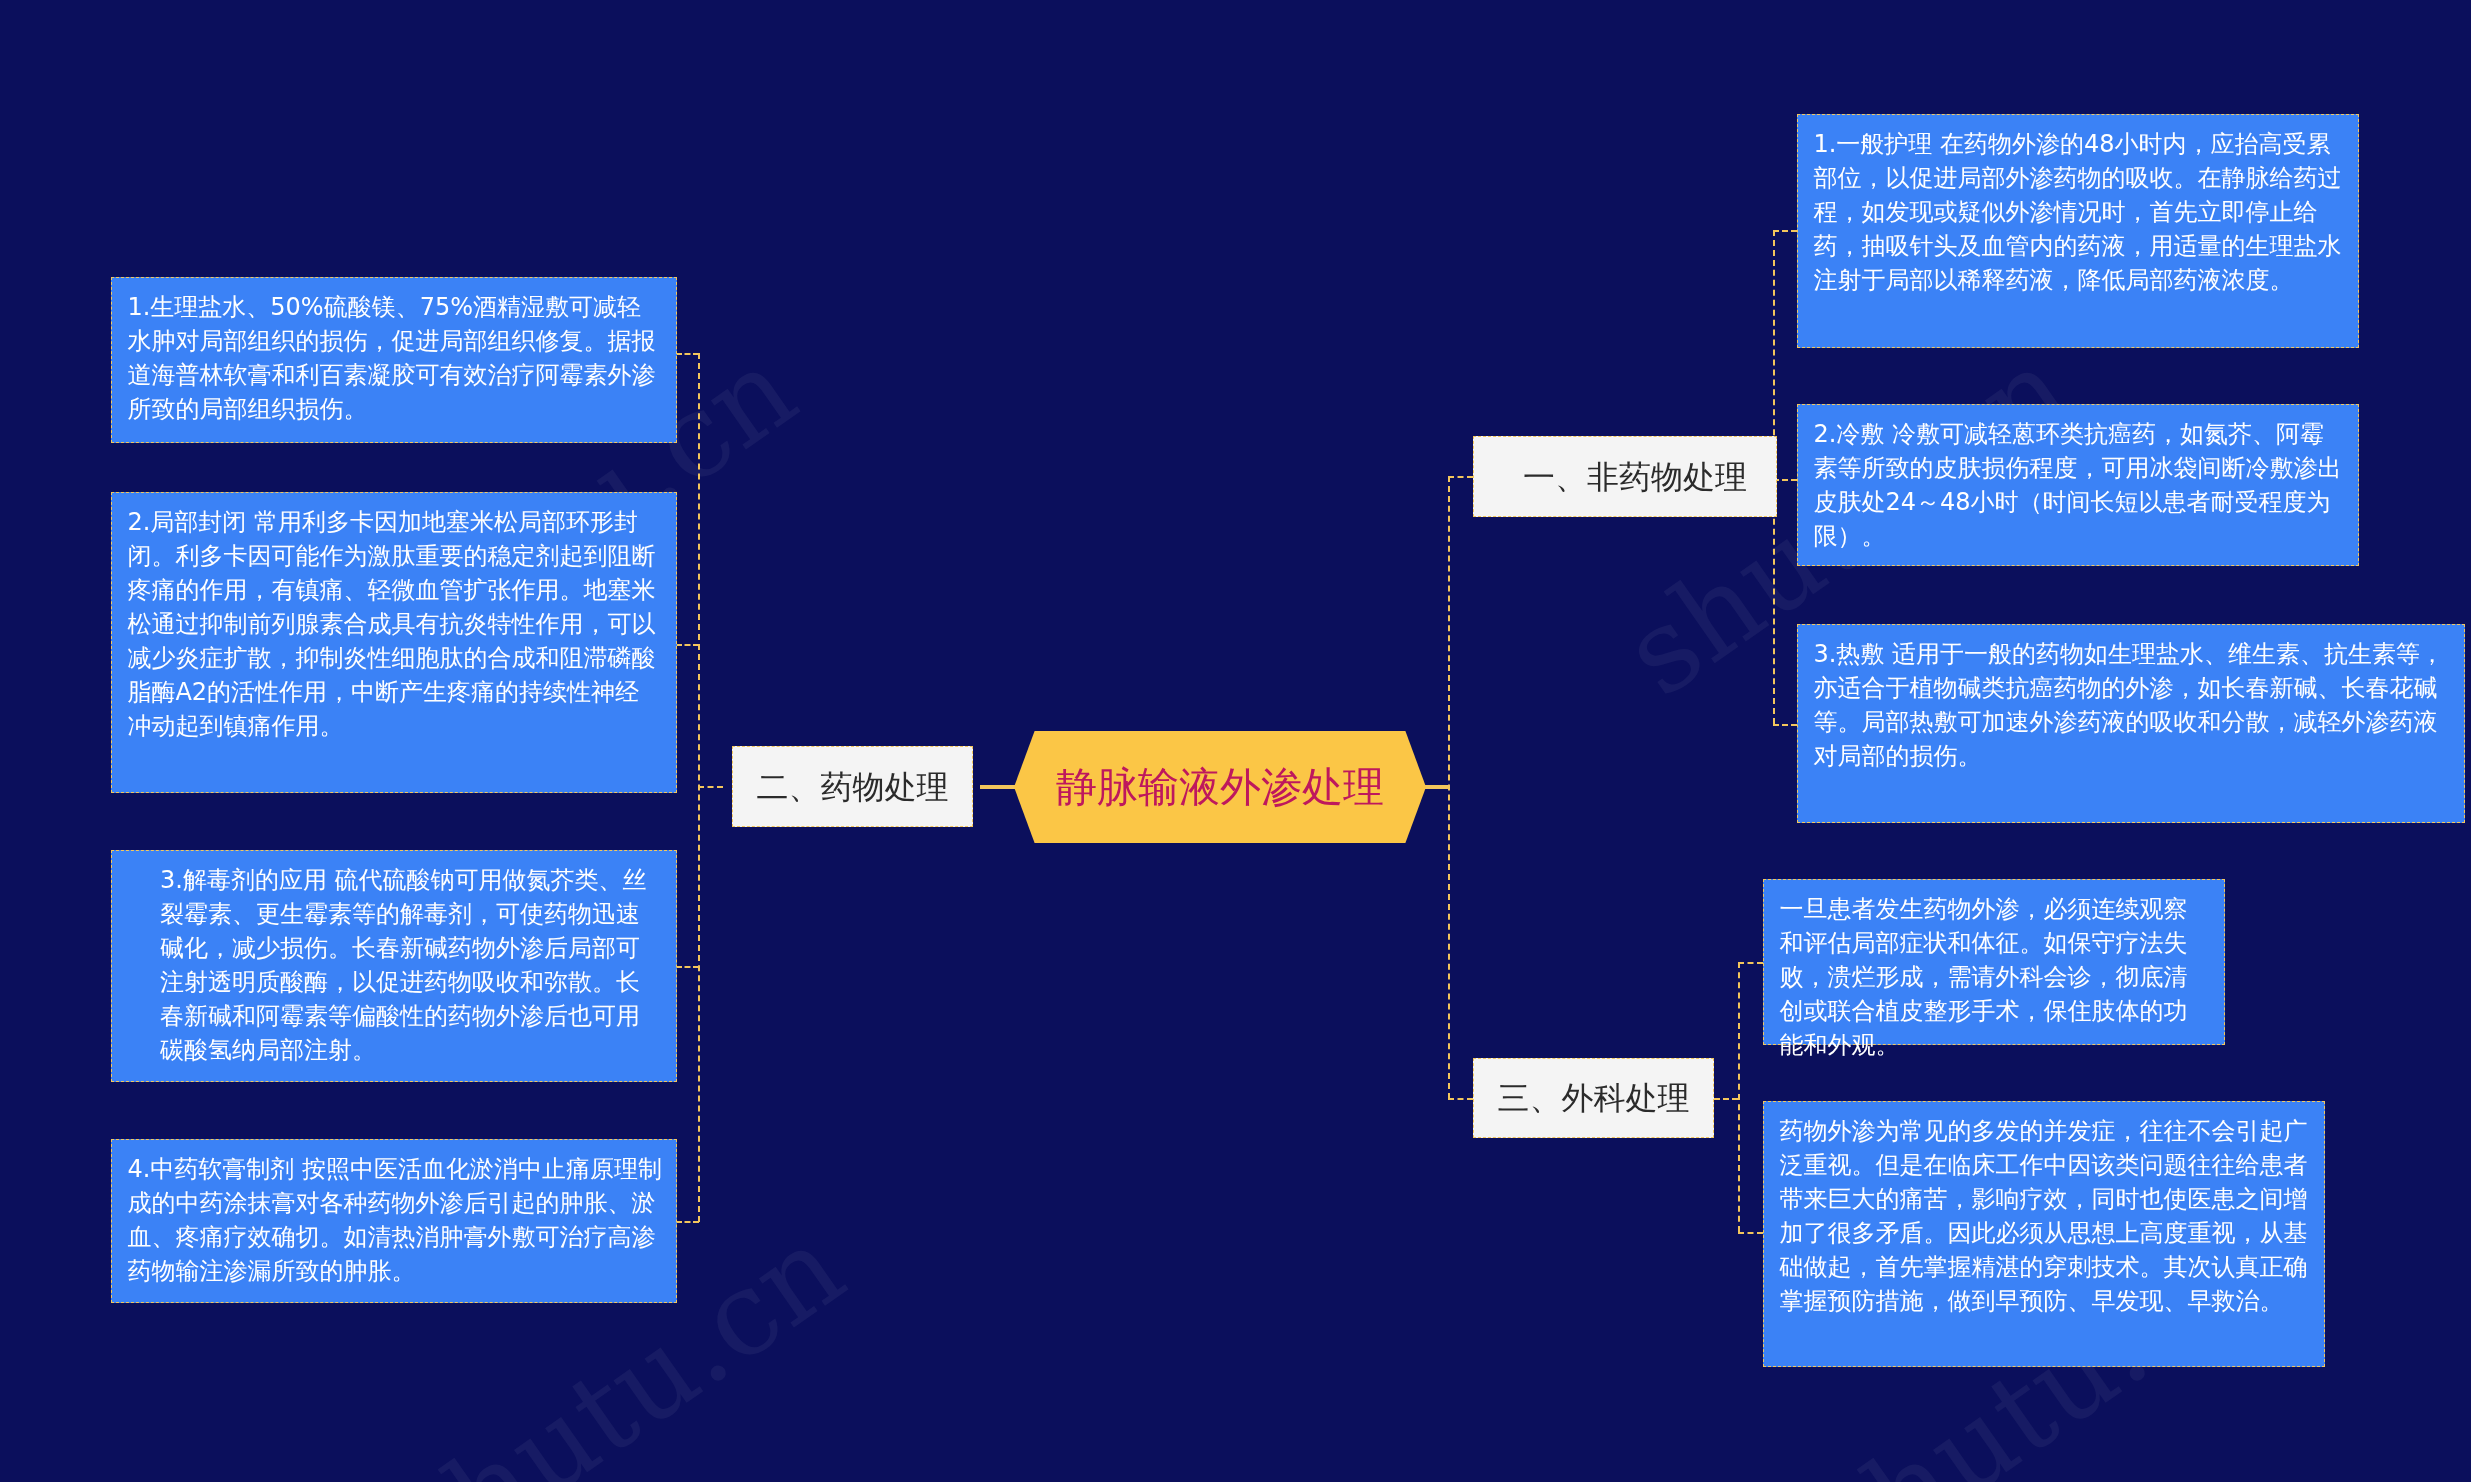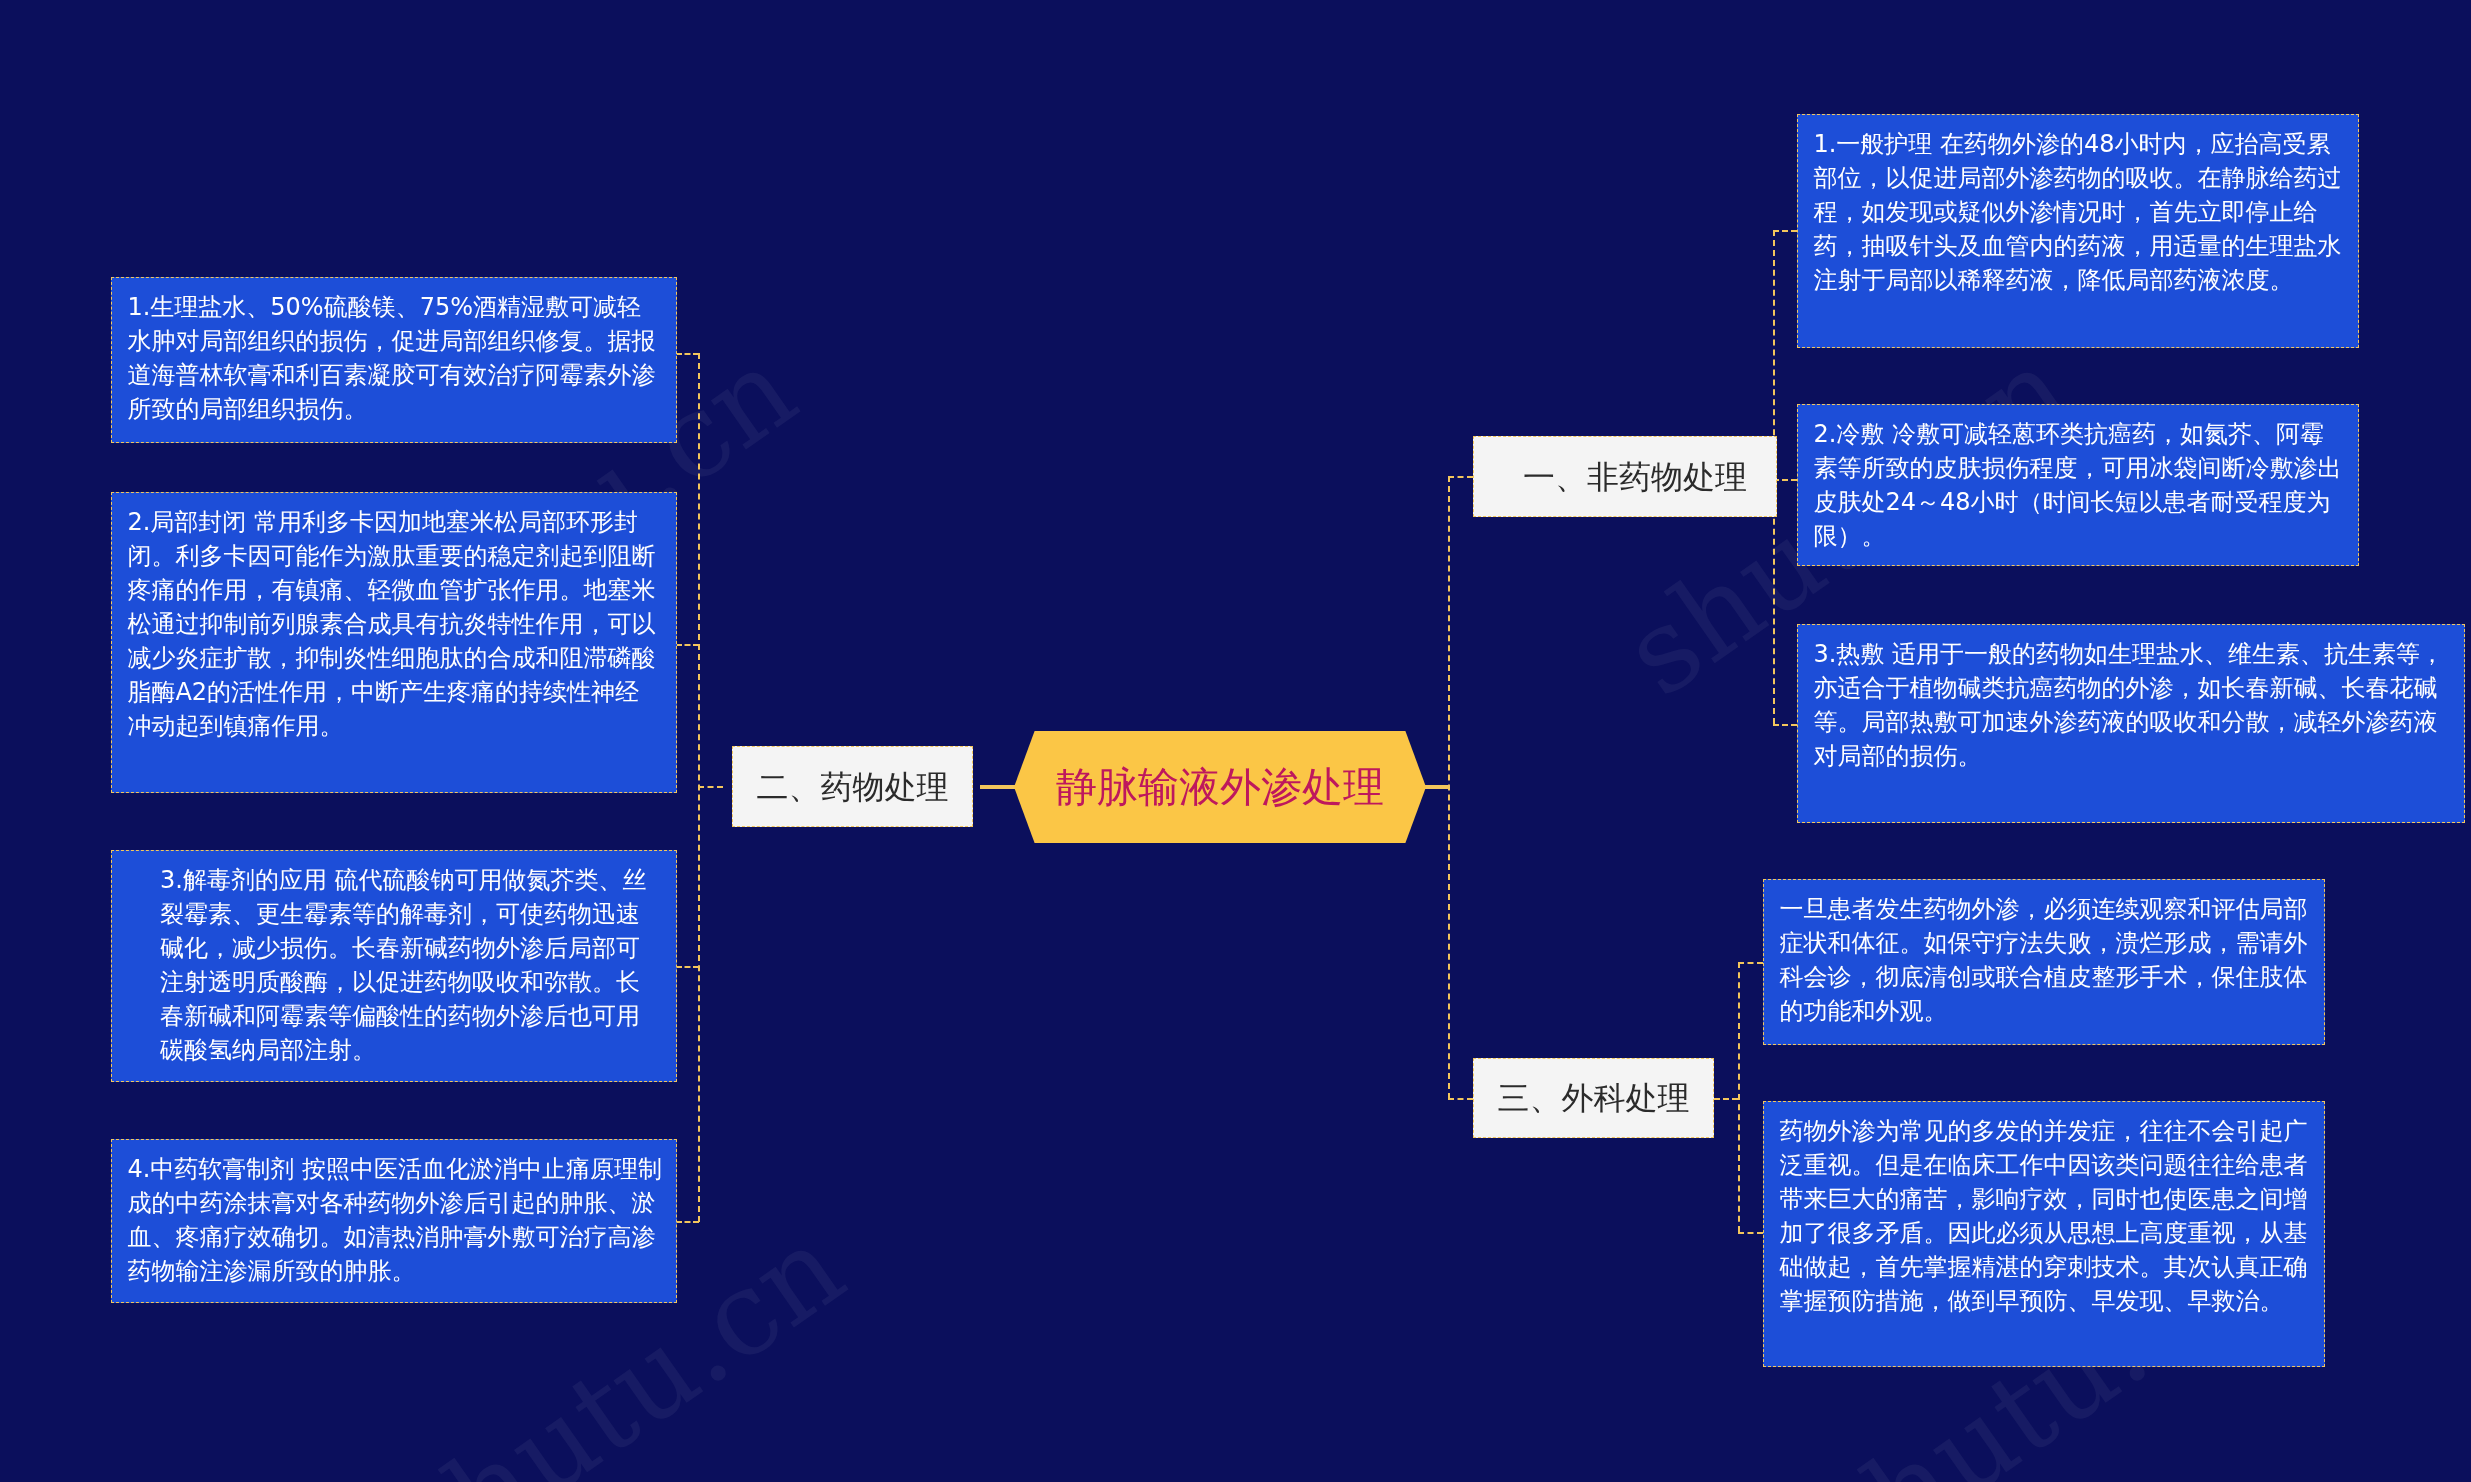--- a/index.html
+++ b/index.html
@@ -8,21 +8,21 @@
     background: #0b0f5c;
     font-family: "DejaVu Sans", "Liberation Sans", sans-serif;
   }
   .watermark {
     position: absolute; color: rgba(255,255,255,0.05);
     font-family: "DejaVu Serif", serif; font-size: 116px;
     transform: rotate(-35deg); white-space: nowrap; pointer-events: none;
   }
   .leaf {
     position: absolute; box-sizing: border-box;
-    background: #1d4ed8;
+    background: #3b82f6;
     border: 1.9px dashed #f3c65c;
     color: #ffffff;
     font-size: 24px; line-height: 34px;
     padding: 11.6px 13.5px 9.7px 15.4px;
     word-break: break-all;
   }
   .branch {
     position: absolute; box-sizing: border-box;
     background: #f4f4f4;
     border: 1.9px dashed #f3c65c;
@@ -89,15 +89,15 @@
 
 <div class="leaf" style="left:111px; top:270px; width:566px; height:166px;margin-top:7px;">1.生理盐水、50%硫酸镁、75%酒精湿敷可减轻水肿对局部组织的损伤，促进局部组织修复。据报道海普林软膏和利百素凝胶可有效治疗阿霉素外渗所致的局部组织损伤。</div>
 <div class="leaf" style="left:111px; top:492px; width:566px; height:301px;">2.局部封闭 常用利多卡因加地塞米松局部环形封闭。利多卡因可能作为激肽重要的稳定剂起到阻断疼痛的作用，有镇痛、轻微血管扩张作用。地塞米松通过抑制前列腺素合成具有抗炎特性作用，可以减少炎症扩散，抑制炎性细胞肽的合成和阻滞磷酸脂酶A2的活性作用，中断产生疼痛的持续性神经冲动起到镇痛作用。</div>
 <div class="leaf" style="left:111px; top:850px; width:566px; height:232px;padding-left:48px;">3.解毒剂的应用 硫代硫酸钠可用做氮芥类、丝裂霉素、更生霉素等的解毒剂，可使药物迅速碱化，减少损伤。长春新碱药物外渗后局部可注射透明质酸酶，以促进药物吸收和弥散。长春新碱和阿霉素等偏酸性的药物外渗后也可用碳酸氢纳局部注射。</div>
 <div class="leaf" style="left:111px; top:1139px; width:566px; height:164px;">4.中药软膏制剂 按照中医活血化淤消中止痛原理制成的中药涂抹膏对各种药物外渗后引起的肿胀、淤血、疼痛疗效确切。如清热消肿膏外敷可治疗高渗药物输注渗漏所致的肿胀。</div>
 
 <div class="leaf" style="left:1797px; top:114px; width:562px; height:234px;">1.一般护理 在药物外渗的48小时内，应抬高受累部位，以促进局部外渗药物的吸收。在静脉给药过程，如发现或疑似外渗情况时，首先立即停止给药，抽吸针头及血管内的药液，用适量的生理盐水注射于局部以稀释药液，降低局部药液浓度。</div>
 <div class="leaf" style="left:1797px; top:404px; width:562px; height:162px;">2.冷敷 冷敷可减轻蒽环类抗癌药，如氮芥、阿霉素等所致的皮肤损伤程度，可用冰袋间断冷敷渗出皮肤处24～48小时（时间长短以患者耐受程度为限）。</div>
 <div class="leaf" style="left:1797px; top:624px; width:668px; height:199px;">3.热敷 适用于一般的药物如生理盐水、维生素、抗生素等，亦适合于植物碱类抗癌药物的外渗，如长春新碱、长春花碱等。局部热敷可加速外渗药液的吸收和分散，减轻外渗药液对局部的损伤。</div>
 
-<div class="leaf" style="left:1763px; top:879px; width:562px; height:166px;">一旦患者发生药物外渗，必须连续观察和评估局部症状和体征。如保守疗法失败，溃烂形成，需请外科会诊，彻底清创或联合植皮整形手术，保住肢体的功能和外观。</div>
+<div class="leaf" style="left:1763px; top:879px; width:462px; height:166px;">一旦患者发生药物外渗，必须连续观察和评估局部症状和体征。如保守疗法失败，溃烂形成，需请外科会诊，彻底清创或联合植皮整形手术，保住肢体的功能和外观。</div>
 <div class="leaf" style="left:1763px; top:1101px; width:562px; height:266px;">药物外渗为常见的多发的并发症，往往不会引起广泛重视。但是在临床工作中因该类问题往往给患者带来巨大的痛苦，影响疗效，同时也使医患之间增加了很多矛盾。因此必须从思想上高度重视，从基础做起，首先掌握精湛的穿刺技术。其次认真正确掌握预防措施，做到早预防、早发现、早救治。</div>
 
 
 </body></html>

